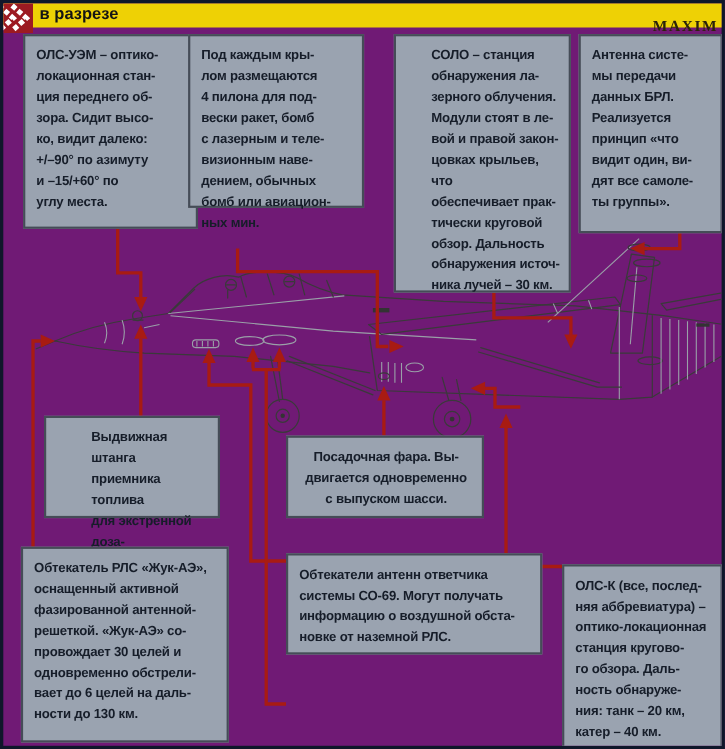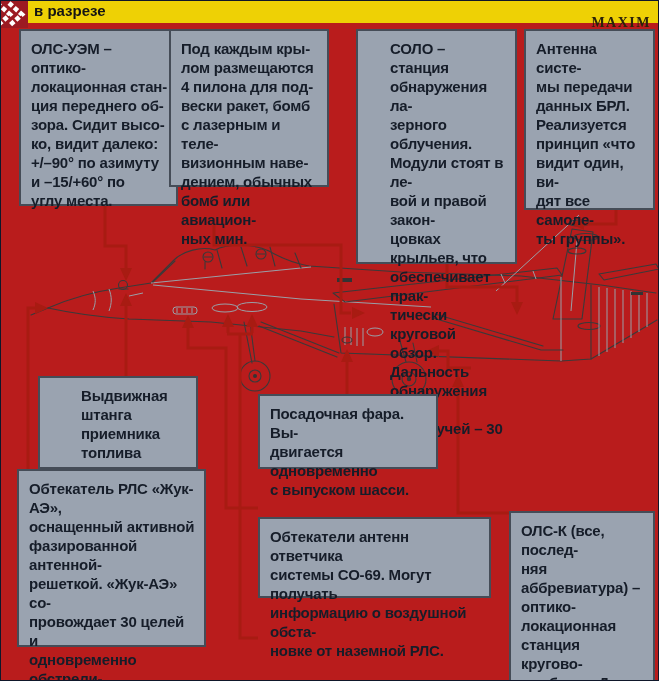--- a/index.html
+++ b/index.html
@@ -1,31 +1,31 @@
 <!DOCTYPE html>
 <html style="--header-bg: #eed105; --logo-red: #9c1a22; --box-bg: #9aa3b0; --box-border: #454c57; --box-text: #161d29; --connector: #a81b12; --drawing-ink: #3a3a3a; --drawing-light: #9aa0a8;"><head>
 <meta charset="utf-8">
 <style>
   :root{
     --header-bg:#eed105; --logo-red:#9c1a22; --box-bg:#9aa3b0; --box-border:#454c57;
     --box-text:#161d29; --connector:#a81b12; --drawing-ink:#3a3a3a; --drawing-light:#9aa0a8;
   }
   html,body{margin:0;padding:0;background:#fff;}
-  #page{position:relative;width:659px;height:681px;background:#b91c1c;overflow:hidden;
-        box-sizing:border-box;border:1px solid #0f172a;
+  #page{position:relative;width:659px;height:681px;background:#701a75;overflow:hidden;
+        box-sizing:border-box;border:3px solid #0f172a;
         font-family:"Liberation Sans","DejaVu Sans",sans-serif;}
   
   #header{position:absolute;left:0;top:0;width:659px;height:22px;background:var(--header-bg);}
   #rubric{position:absolute;left:33px;top:1px;font-size:15px;font-weight:700;color:#141414;}
   #brand{position:absolute;right:9px;top:14px;font-family:"Liberation Serif","DejaVu Serif",serif;
          font-size:14px;font-weight:700;letter-spacing:1.5px;color:#2b230a;margin-left:40px;}
   #logo{position:absolute;left:0;top:0;width:27px;height:27px;}
   
   .callout{position:absolute;background:var(--box-bg);border:2px solid var(--box-border);
-           box-sizing:border-box;color:var(--box-text);font-size:15px;line-height:19px;
+           box-sizing:border-box;color:var(--box-text);font-size:12px;line-height:19px;
            font-weight:700;letter-spacing:-0.2px;white-space:pre-line;
            padding:8px 8px 0 10px;z-index:3;}
   
   #stage{position:absolute;left:0;top:0;width:659px;height:681px;z-index:1;}
   .ink{stroke:var(--drawing-ink);stroke-width:1.1;fill:none;stroke-linecap:round;stroke-linejoin:round;}
   .lt{stroke:var(--drawing-light);stroke-width:1;fill:none;}
   .conn{stroke:var(--connector);stroke-width:3;fill:none;}
   .tri{fill:var(--connector);stroke:none;}
   .dark{fill:#333;stroke:none;}
 </style>
@@ -207,32 +207,32 @@
 данных БРЛ.
 Реализуется
 принцип «что
 видит один, ви-
 дят все самоле-
 ты группы».</div>
   <div class="callout" style="left:37px;top:375px;width:160px;height:93px;padding-left:41px;">Выдвижная штанга
 приемника топлива
 для экстренной доза-
 правки в воздухе.</div>
-  <div class="callout" style="left:257px;top:393px;width:180px;height:75px;">Посадочная фара. Вы-
+  <div class="callout" style="left:257px;top:393px;width:180px;height:75px;text-align:center;">Посадочная фара. Вы-
 двигается одновременно
 с выпуском шасси.</div>
-  <div class="callout" style="left:16px;top:468px;width:189px;height:178px;">Обтекатель РЛС «Жук-АЭ»,
+  <div class="callout" style="left:16px;top:494px;width:189px;height:178px;">Обтекатель РЛС «Жук-АЭ»,
 оснащенный активной
 фазированной антенной-
 решеткой. «Жук-АЭ» со-
 провождает 30 целей и
 одновременно обстрели-
 вает до 6 целей на даль-
 ности до 130 км.</div>
-  <div class="callout" style="left:257px;top:500px;width:233px;height:81px;margin-top:16px;">Обтекатели антенн ответчика
+  <div class="callout" style="left:257px;top:500px;width:233px;height:92px;">Обтекатели антенн ответчика
 системы СО-69. Могут получать
 информацию о воздушной обста-
 новке от наземной РЛС.</div>
   <div class="callout" style="left:508px;top:510px;width:146px;height:175px;">ОЛС-К (все, послед-
 няя аббревиатура) –
 оптико-локационная
 станция кругово-
 го обзора. Даль-
 ность обнаруже-
 ния: танк – 20 км,

